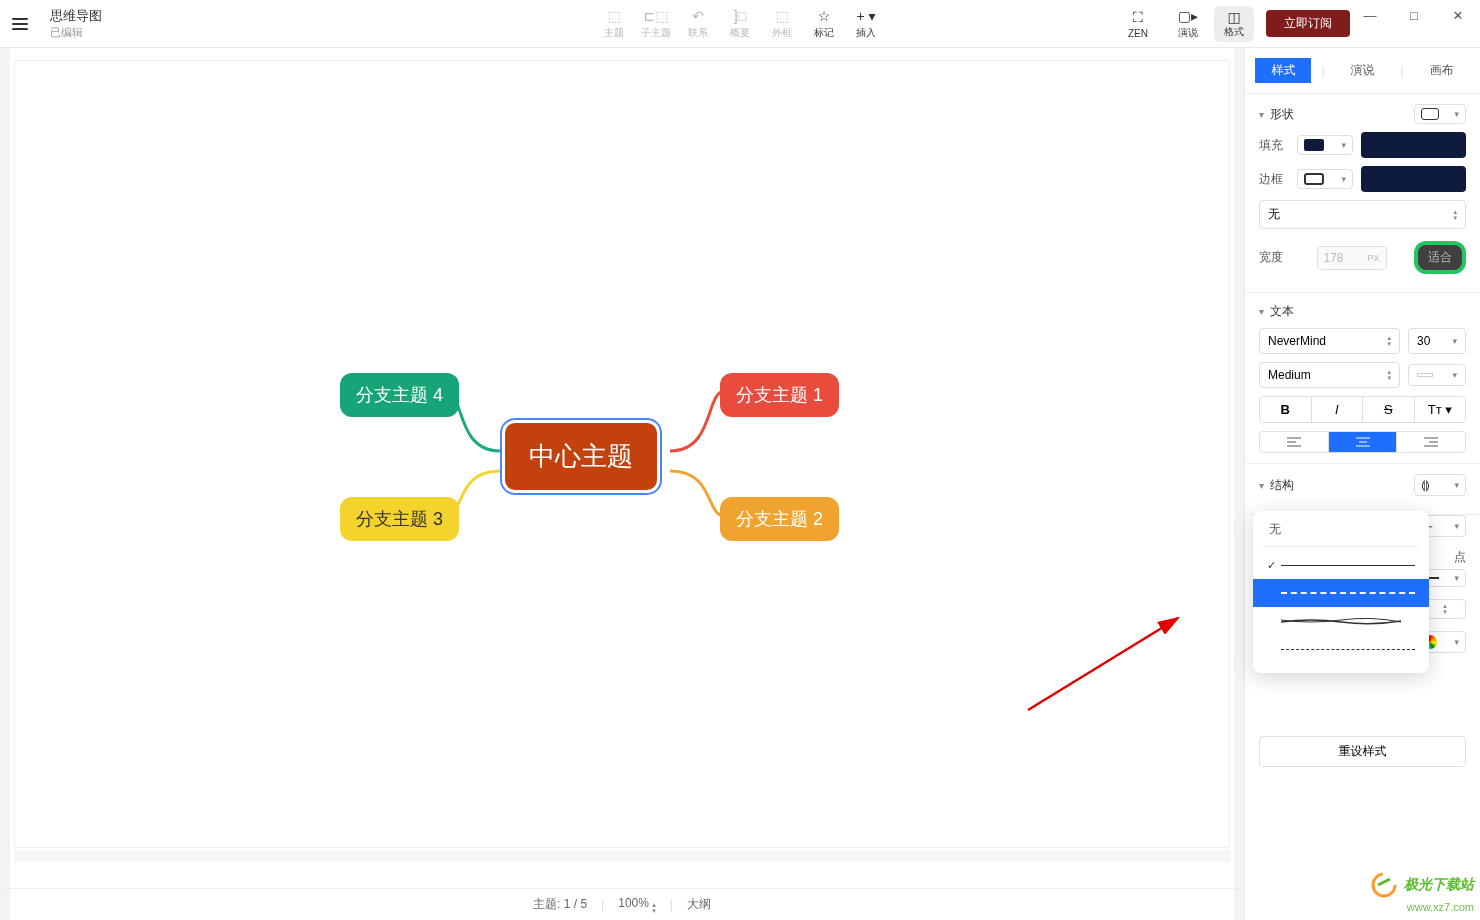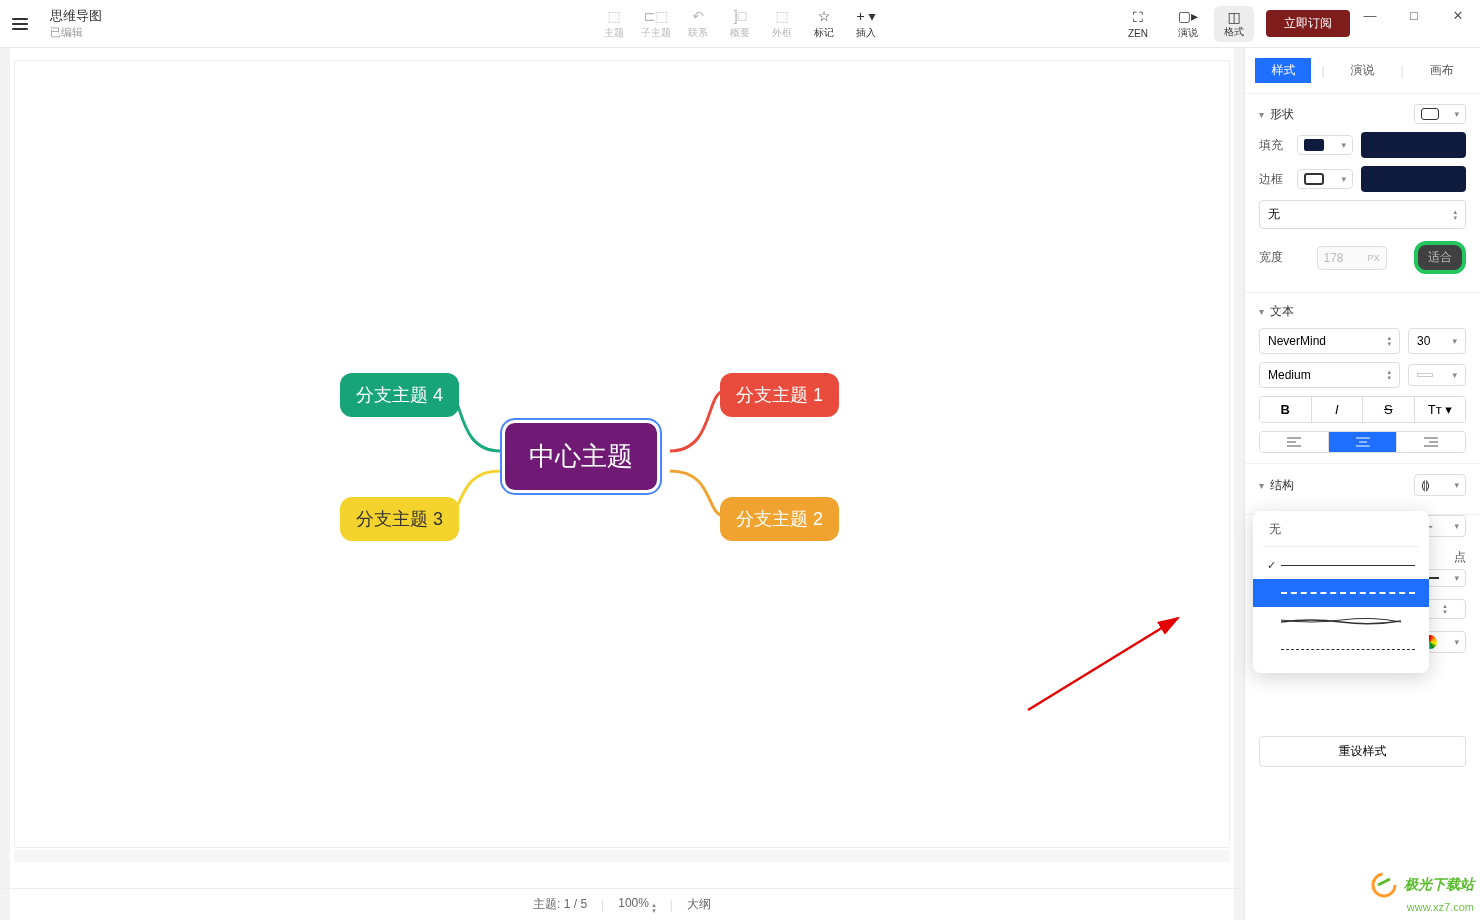--- a/index.html
+++ b/index.html
@@ -29,21 +29,21 @@
 
 .subscribe-btn { position: absolute; right: 130px; background: #7f1d1d; color: #fff; font-size: 12px; padding: 5px 18px; border-radius: 4px; cursor: pointer; border: none; font-family: Liberation Mono, monospace; }
 
 .win-ctrl { position: absolute; right: 0; top: 0; display: flex; }
 .win-ctrl div { width: 44px; height: 30px; display: flex; align-items: center; justify-content: center; font-size: 13px; cursor: pointer; color: #555; }
 
 
 .canvas { position: absolute; left: 14px; right: 250px; top: 60px; bottom: 72px; background: #fff; border: 1px solid #eee; border-radius: 2px; }
 .canvas svg { width: 100%; height: 100%; }
 .node { position: absolute; border-radius: 12px; color: #fff; font-size: 18px; display: flex; align-items: center; justify-content: center; padding: 10px 16px; }
-.center-node { position: absolute; border-radius: 10px; background: #701a75; color: #fff; font-size: 26px; display: flex; align-items: center; justify-content: center; padding: 16px 24px; outline: 2px solid #4a86ff; outline-offset: 3px; }
+.center-node { position: absolute; border-radius: 10px; background: #c2410c; color: #fff; font-size: 26px; display: flex; align-items: center; justify-content: center; padding: 16px 24px; outline: 2px solid #4a86ff; outline-offset: 3px; }
 .scroll-h { position: absolute; left: 14px; right: 250px; bottom: 58px; height: 12px; background: #f6f6f6; }
 
 
 .panel { position: absolute; right: 0; top: 48px; bottom: 0; width: 236px; background: #fff; border-left: 1px solid #e8e8e8; overflow: visible; }
 .tabs { display: flex; align-items: center; justify-content: center; gap: 10px; padding: 10px 8px; font-size: 12px; }
 .tab { padding: 4px 16px; border-radius: 0; cursor: pointer; color: #555; }
 .tab.active { background: #1e6fff; color: #fff; }
 .tab-sep { color: #ddd; }
 
 .section { padding: 10px 14px; border-top: 1px solid #f0f0f0; font-size: 12px; }

